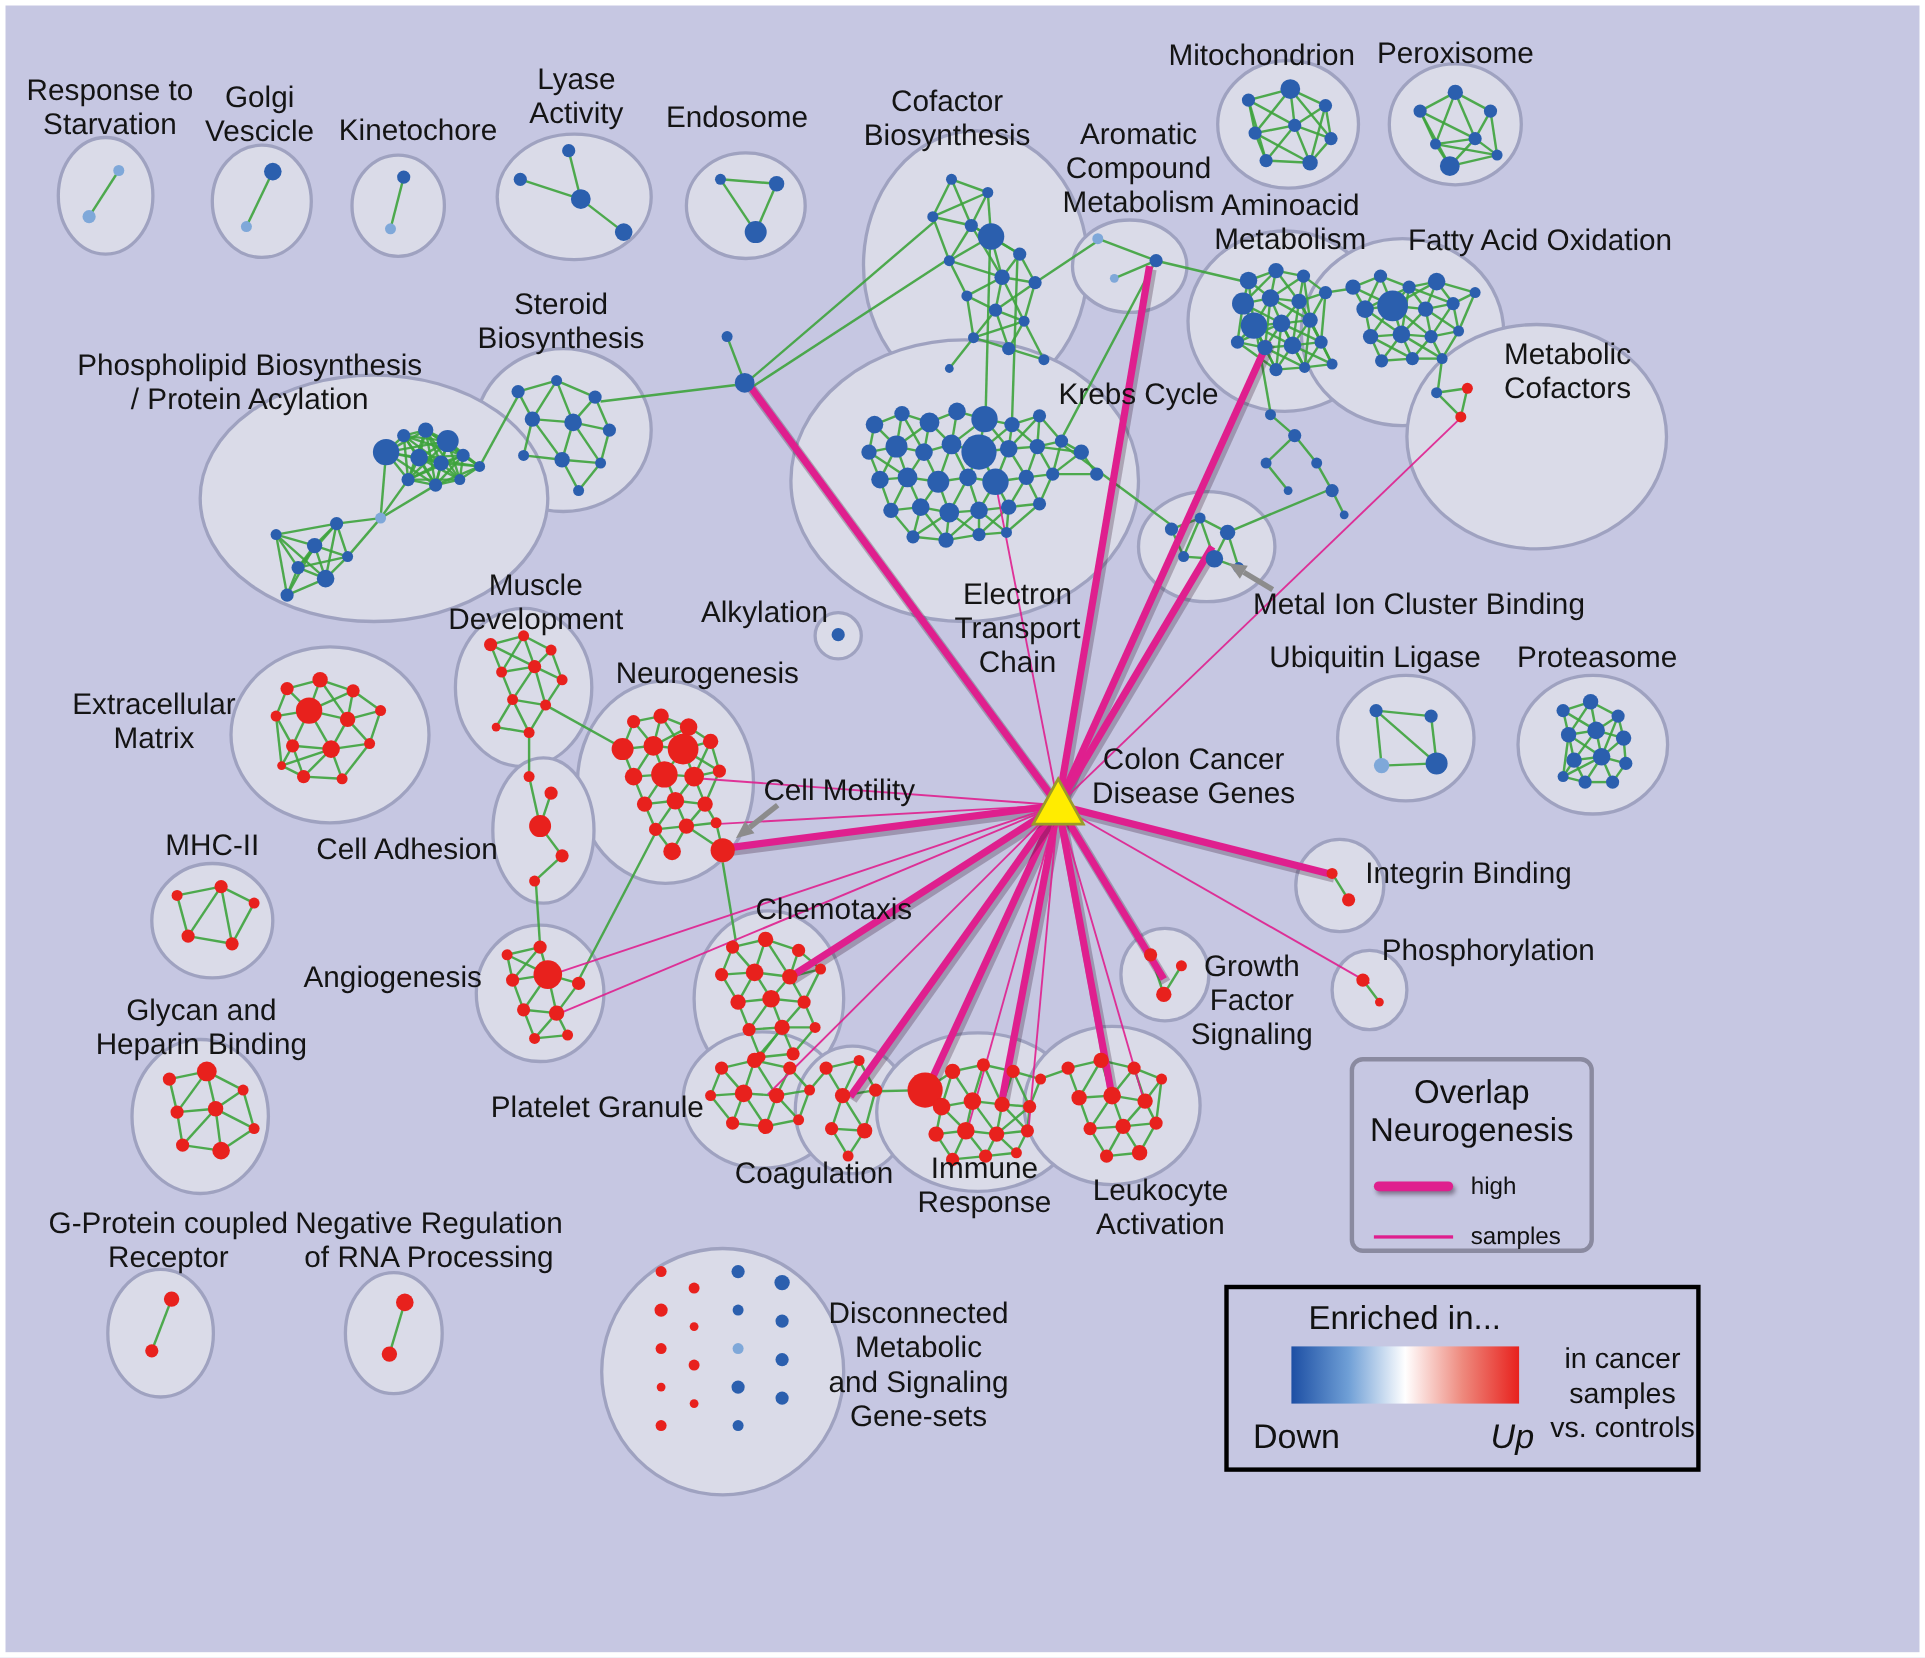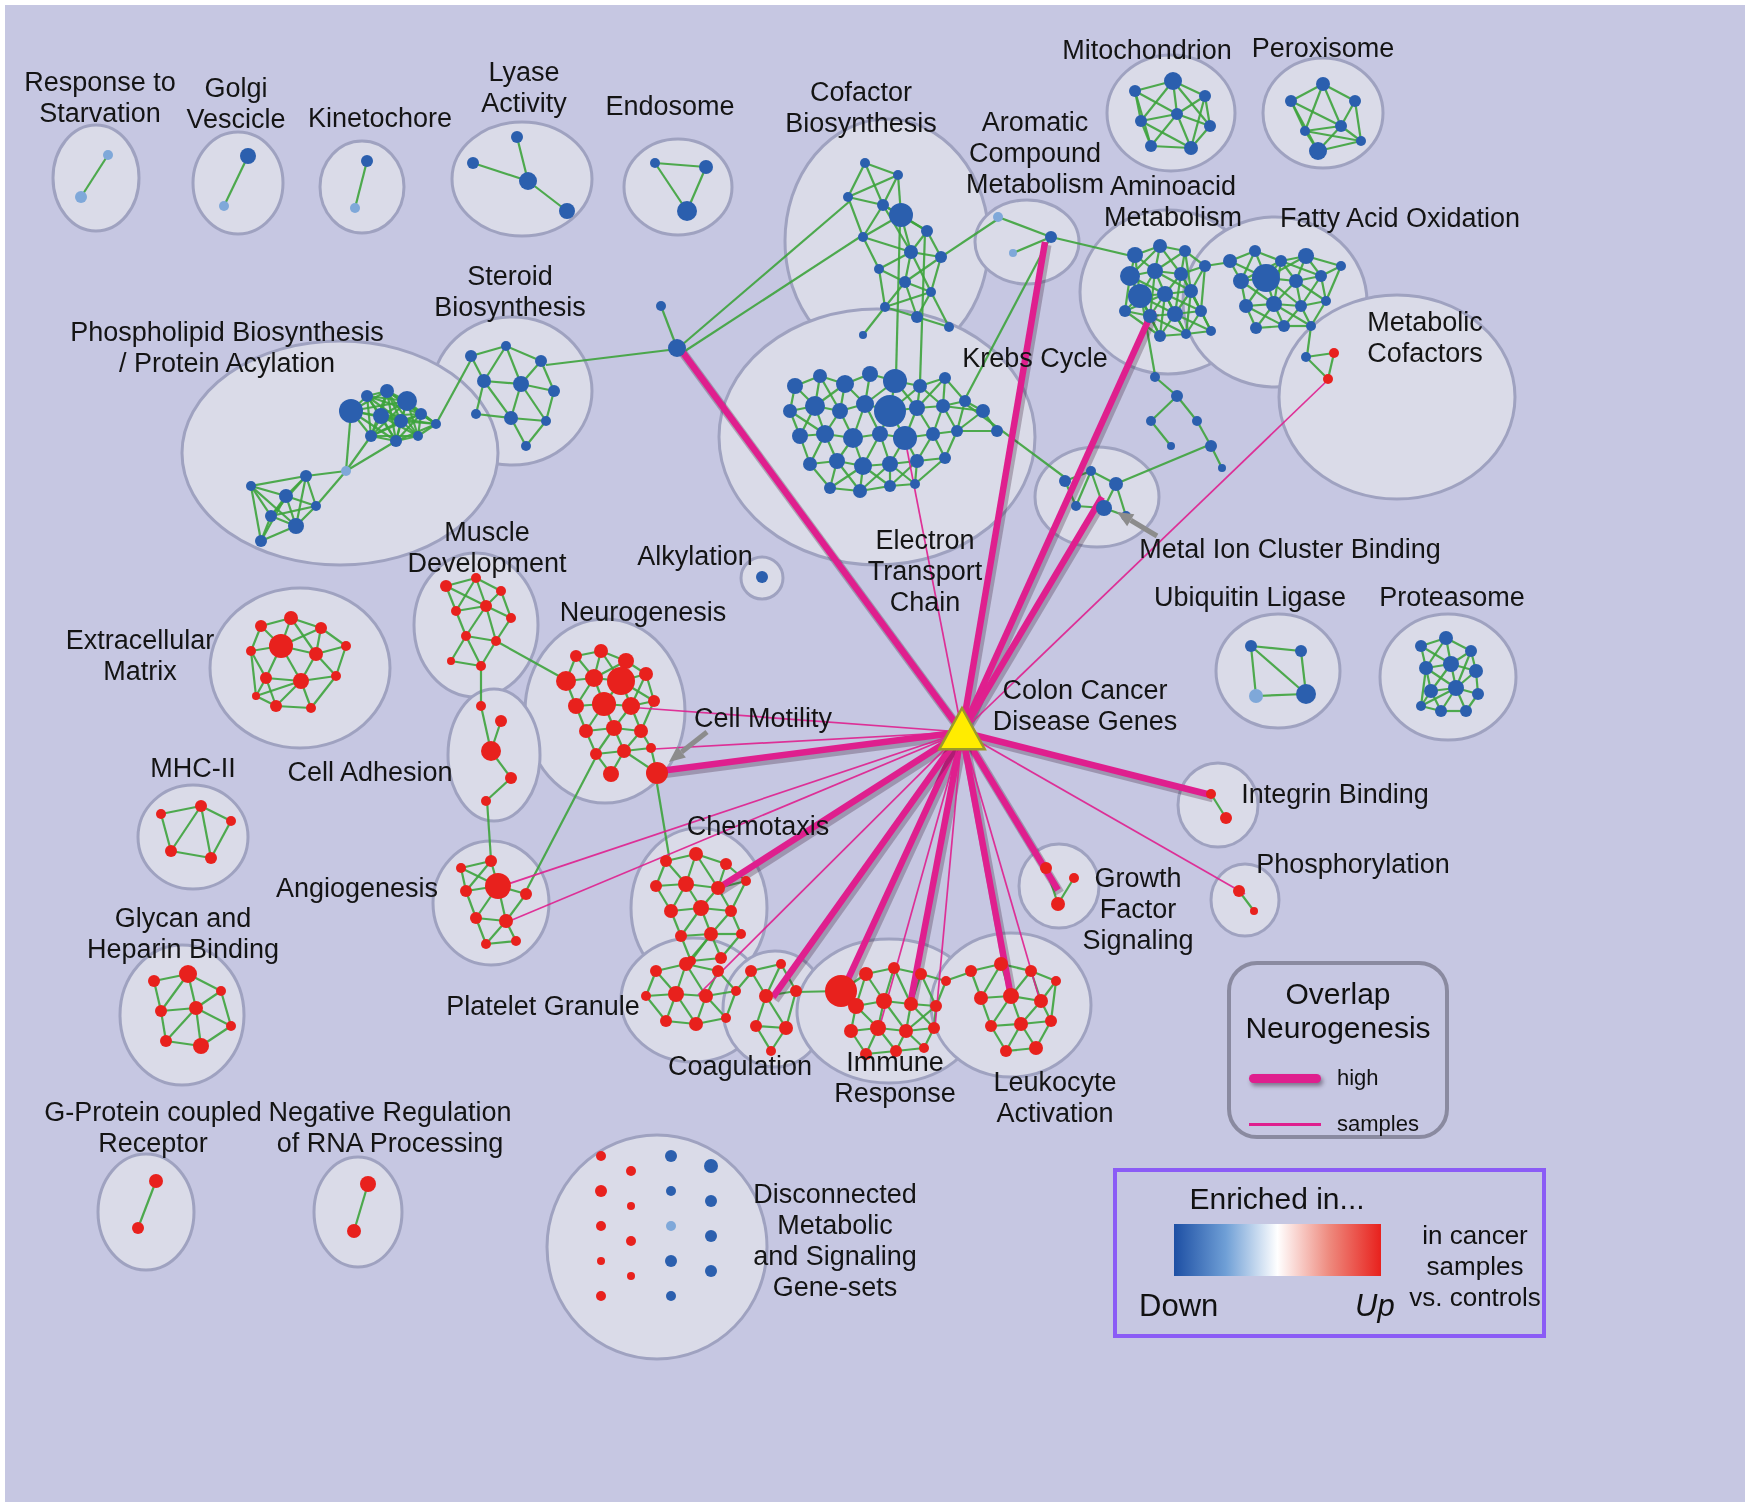--- a/index.html
+++ b/index.html
@@ -14,35 +14,35 @@
   }
   #figure svg{position:absolute;left:0;top:0;}
   svg text{font-family:"Liberation Sans", sans-serif;}
   .legend-box{
     position:absolute;
     box-sizing:border-box;
     color:#111111;
   }
   #overlap-legend{
     left:1222px;top:956px;width:222px;height:178px;
-    border:4px solid #8a8aa0;border-radius:30px;
+    border:4px solid #8a8aa0;border-radius:12px;
   }
   #overlap-legend .lg-title{
     text-align:center;font-size:30px;line-height:34px;margin-top:12px;
   }
   .lg-row{display:flex;align-items:center;margin:20px 0 0 18px;}
   .lg-line-high{
     width:72px;height:9px;background:#df1f8e;border-radius:5px;
     box-shadow:2px 3px 4px rgba(40,20,40,0.45);
   }
   .lg-line-moderate{width:72px;height:3px;background:#df1f8e;}
   .lg-row span{margin-left:16px;font-size:22px;}
   #enriched-legend{
     left:1108px;top:1163px;width:433px;height:170px;
-    border:4px solid #8b5cf6;
+    border:4px solid #000000;
   }
   #enriched-legend .lg-title{
     position:absolute;left:0;top:10px;width:320px;
     text-align:center;font-size:30px;
   }
   #gradient-bar{
     position:absolute;left:57px;top:52px;width:207px;height:52px;
     background:linear-gradient(to right,#1d4fa4,#6f9fd6,#ffffff,#ee8a7e,#e8211d);
   }
   #down-label{position:absolute;left:22px;top:116px;font-size:31px;}

